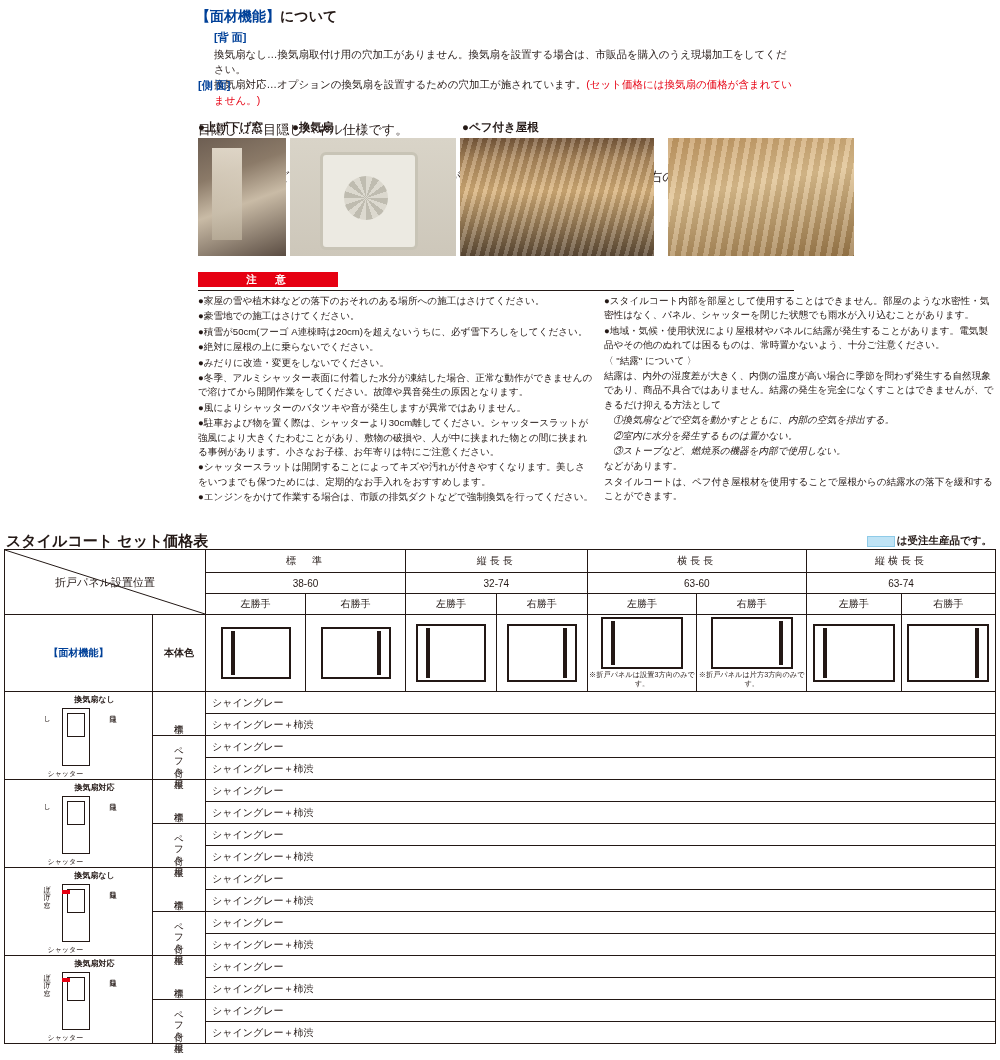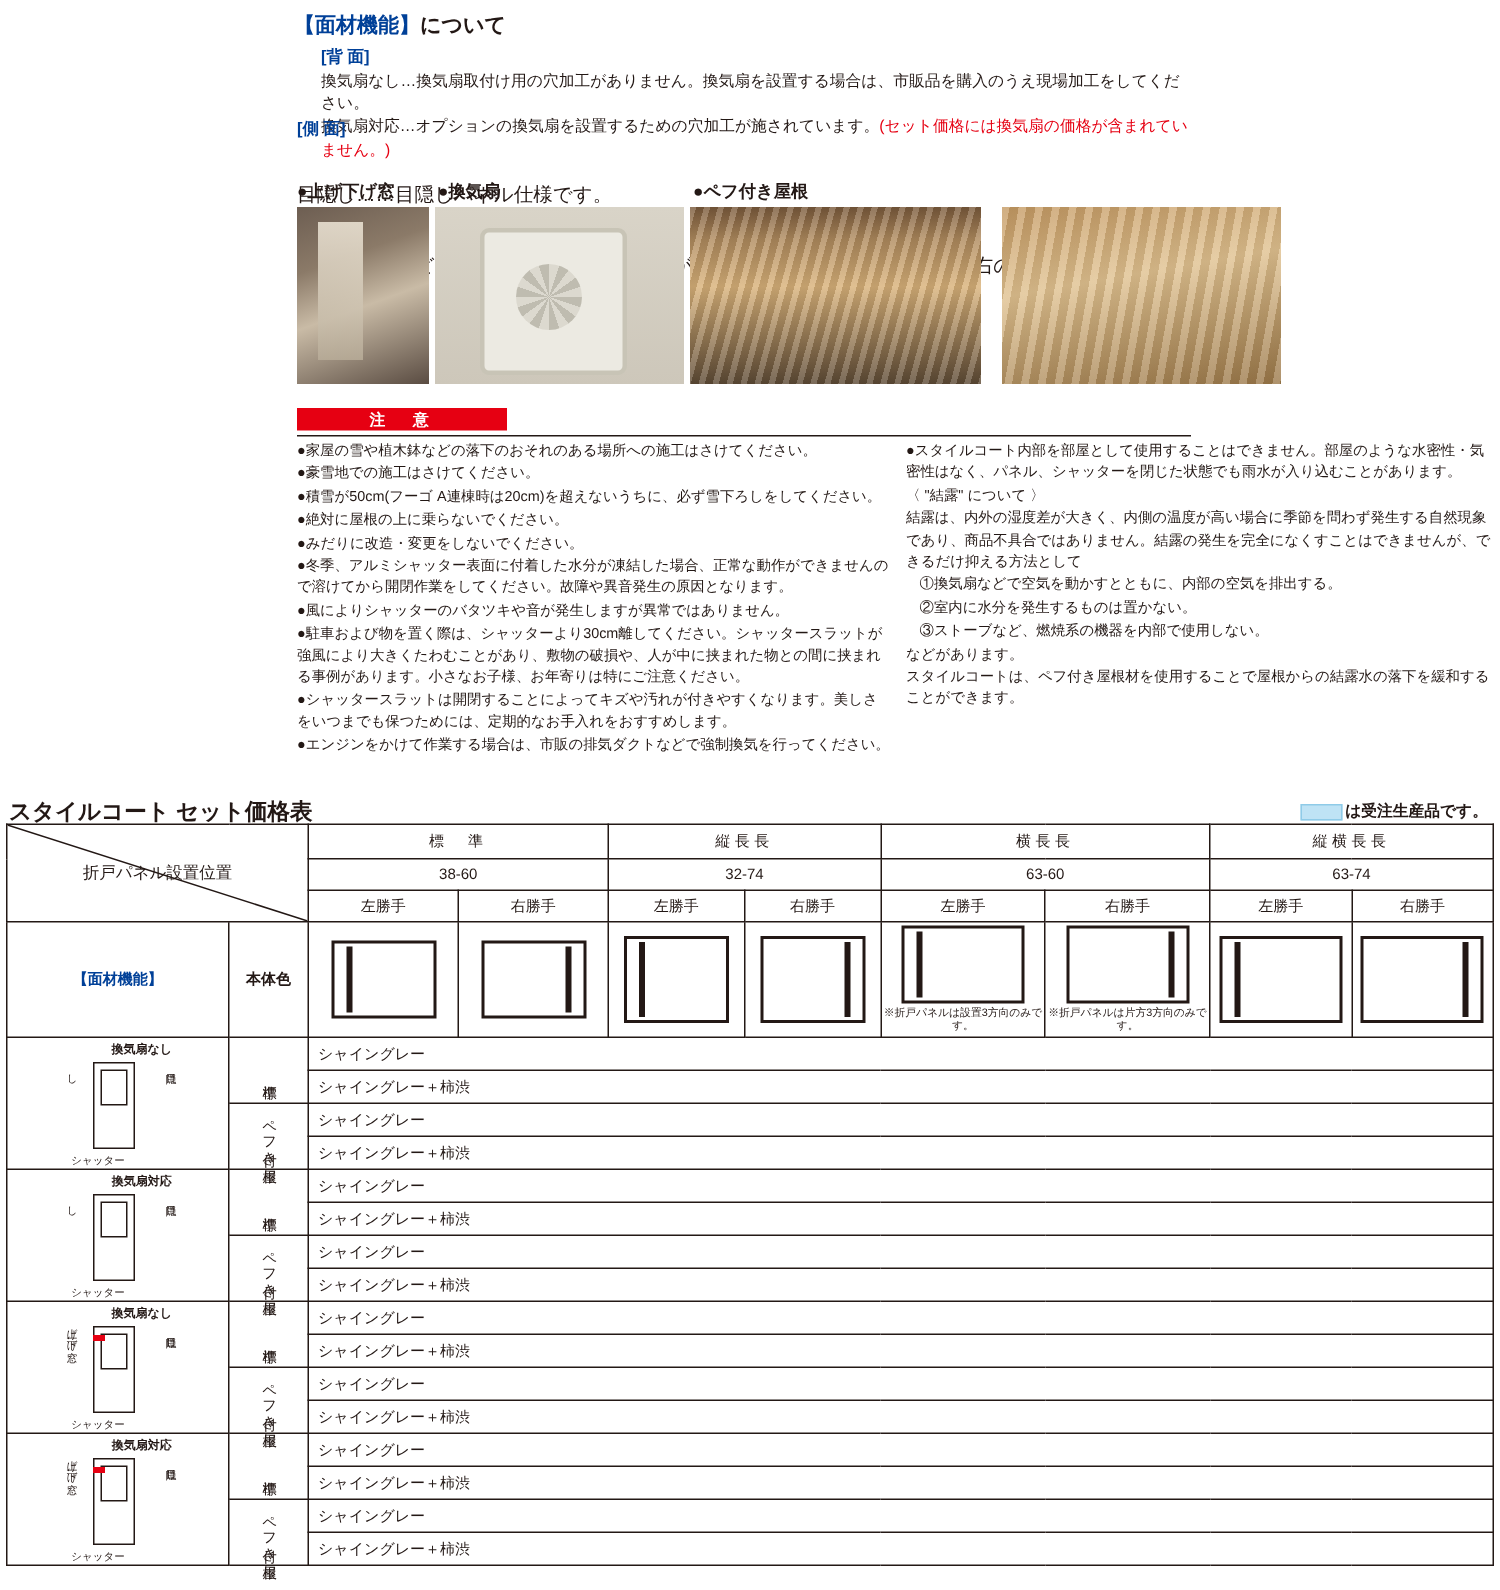--- a/index.html
+++ b/index.html
@@ -51,21 +51,21 @@
   .right-text .p2t{margin-top:14px;}
 
   
   .caution-bar{position:absolute;left:198px;top:272px;width:140px;height:15px;background:#e60012;}
   .caution-bar span{position:absolute;left:0;right:0;top:1px;text-align:center;color:#fff;font-size:10.5px;font-weight:bold;letter-spacing:4px;}
   .rule{position:absolute;left:198px;top:290px;width:596px;height:1px;background:#231815;}
 
   .cautionL{position:absolute;left:198px;top:294px;width:396px;font-size:9.6px;line-height:1.5;}
   .cautionR{position:absolute;left:604px;top:294px;width:392px;font-size:9.6px;line-height:1.5;}
   .cautionL div,.cautionR div{margin-bottom:1px;}
-  .indent{padding-left:9px;}
+  .indent{padding-left:9px;font-style:italic;}
 
   
   .tbl-title{position:absolute;left:6px;top:532px;font-size:15px;font-weight:bold;}
   .legend{position:absolute;right:8px;top:534px;font-size:10.5px;font-weight:bold;}
   .legend .sw{display:inline-block;width:26px;height:9px;background:#bfe3f5;border:1px solid #8fcbe8;vertical-align:middle;margin-right:2px;}
 
   table.grid{position:absolute;left:4px;top:549px;border-collapse:collapse;width:992px;}
   table.grid td,table.grid th{border:1px solid #231815;font-size:10px;font-weight:normal;padding:0;text-align:center;vertical-align:middle;}
 
   .hdr-name{height:22px;font-size:11px;font-weight:bold;letter-spacing:3px;}
@@ -147,20 +147,21 @@
       <div>●みだりに改造・変更をしないでください。</div>
       <div>●冬季、アルミシャッター表面に付着した水分が凍結した場合、正常な動作ができませんので溶けてから開閉作業をしてください。故障や異音発生の原因となります。</div>
       <div>●風によりシャッターのバタツキや音が発生しますが異常ではありません。</div>
       <div>●駐車および物を置く際は、シャッターより30cm離してください。シャッタースラットが強風により大きくたわむことがあり、敷物の破損や、人が中に挟まれた物との間に挟まれる事例があります。小さなお子様、お年寄りは特にご注意ください。</div>
       <div>●シャッタースラットは開閉することによってキズや汚れが付きやすくなります。美しさをいつまでも保つためには、定期的なお手入れをおすすめします。</div>
       <div>●エンジンをかけて作業する場合は、市販の排気ダクトなどで強制換気を行ってください。</div>
     </div>
 
     <div class="cautionR">
       <div>●スタイルコート内部を部屋として使用することはできません。部屋のような水密性・気密性はなく、パネル、シャッターを閉じた状態でも雨水が入り込むことがあります。</div>
+      <div>●地域・気候・使用状況により屋根材やパネルに結露が発生することがあります。電気製品やその他のぬれては困るものは、常時置かないよう、十分ご注意ください。</div>
       <div>〈 "結露" について 〉</div>
       <div>結露は、内外の湿度差が大きく、内側の温度が高い場合に季節を問わず発生する自然現象であり、商品不具合ではありません。結露の発生を完全になくすことはできませんが、できるだけ抑える方法として</div>
       <div class="indent">①換気扇などで空気を動かすとともに、内部の空気を排出する。</div>
       <div class="indent">②室内に水分を発生するものは置かない。</div>
       <div class="indent">③ストーブなど、燃焼系の機器を内部で使用しない。</div>
       <div>などがあります。</div>
       <div>スタイルコートは、ペフ付き屋根材を使用することで屋根からの結露水の落下を緩和することができます。</div>
     </div>
   </div>
 

